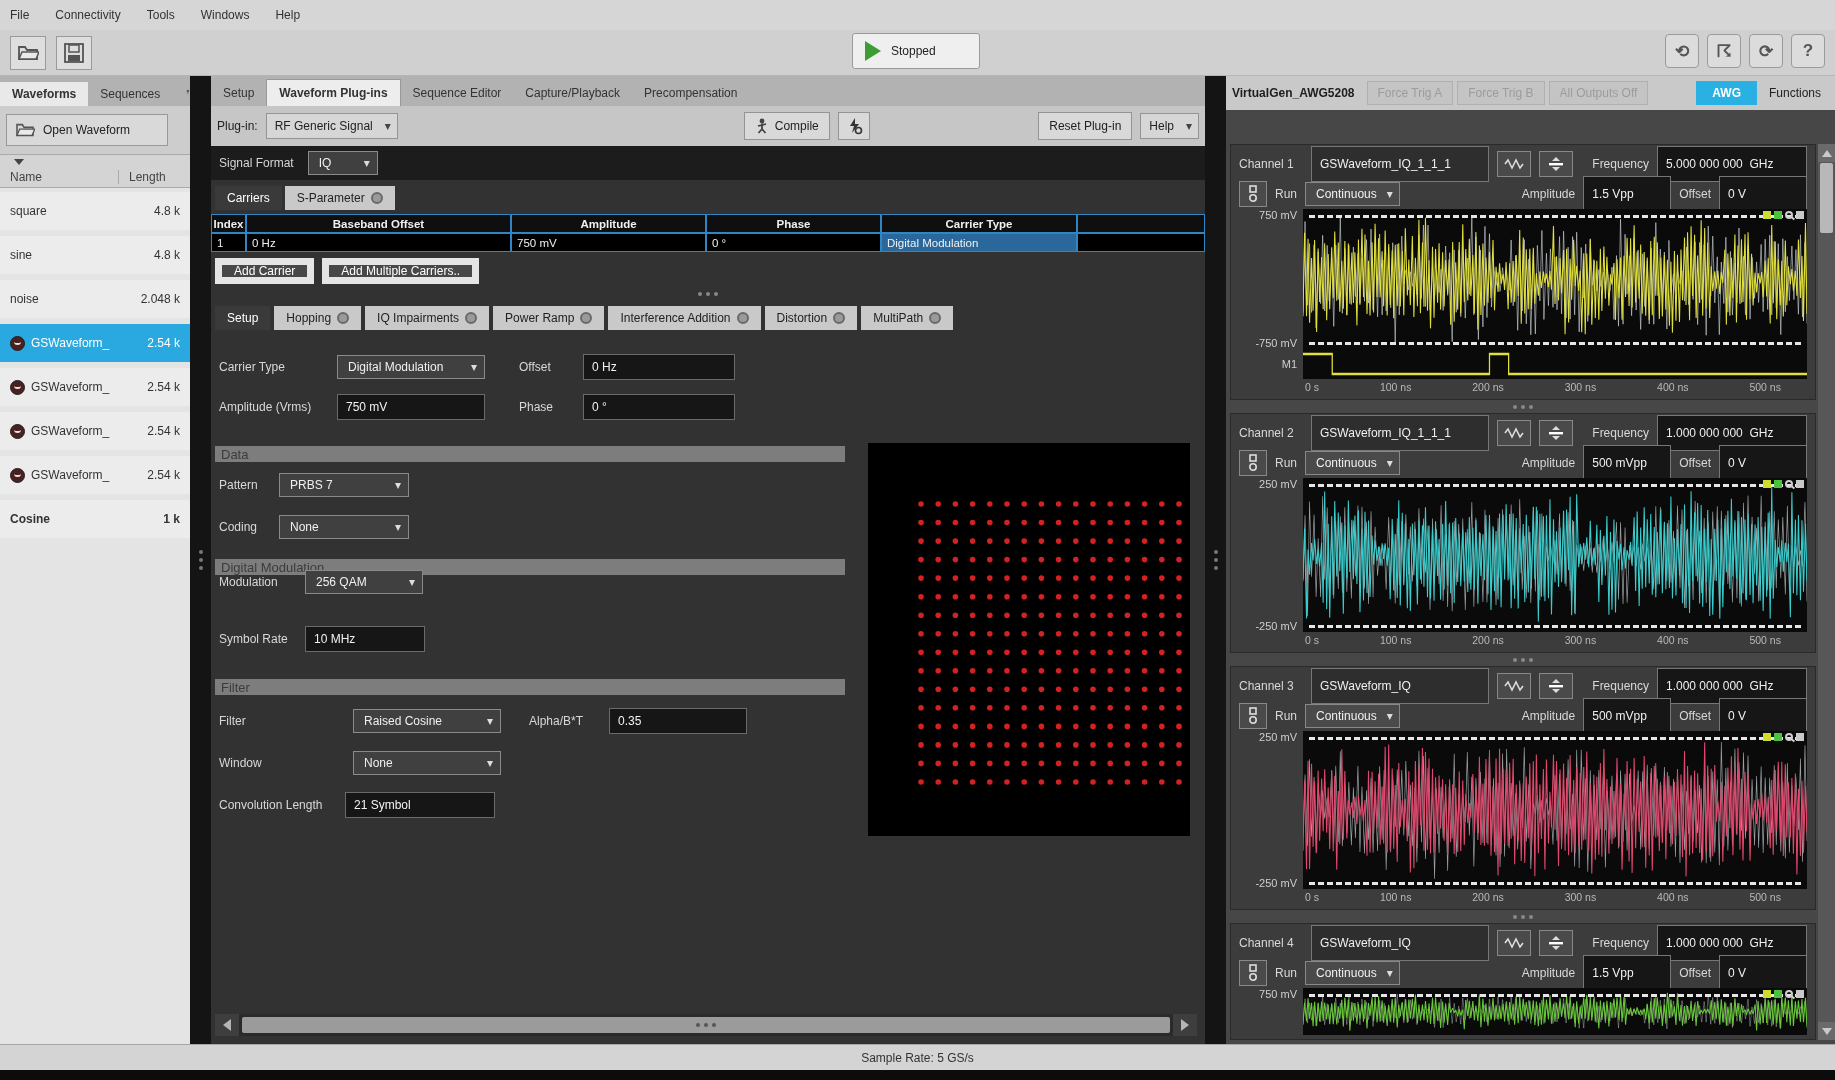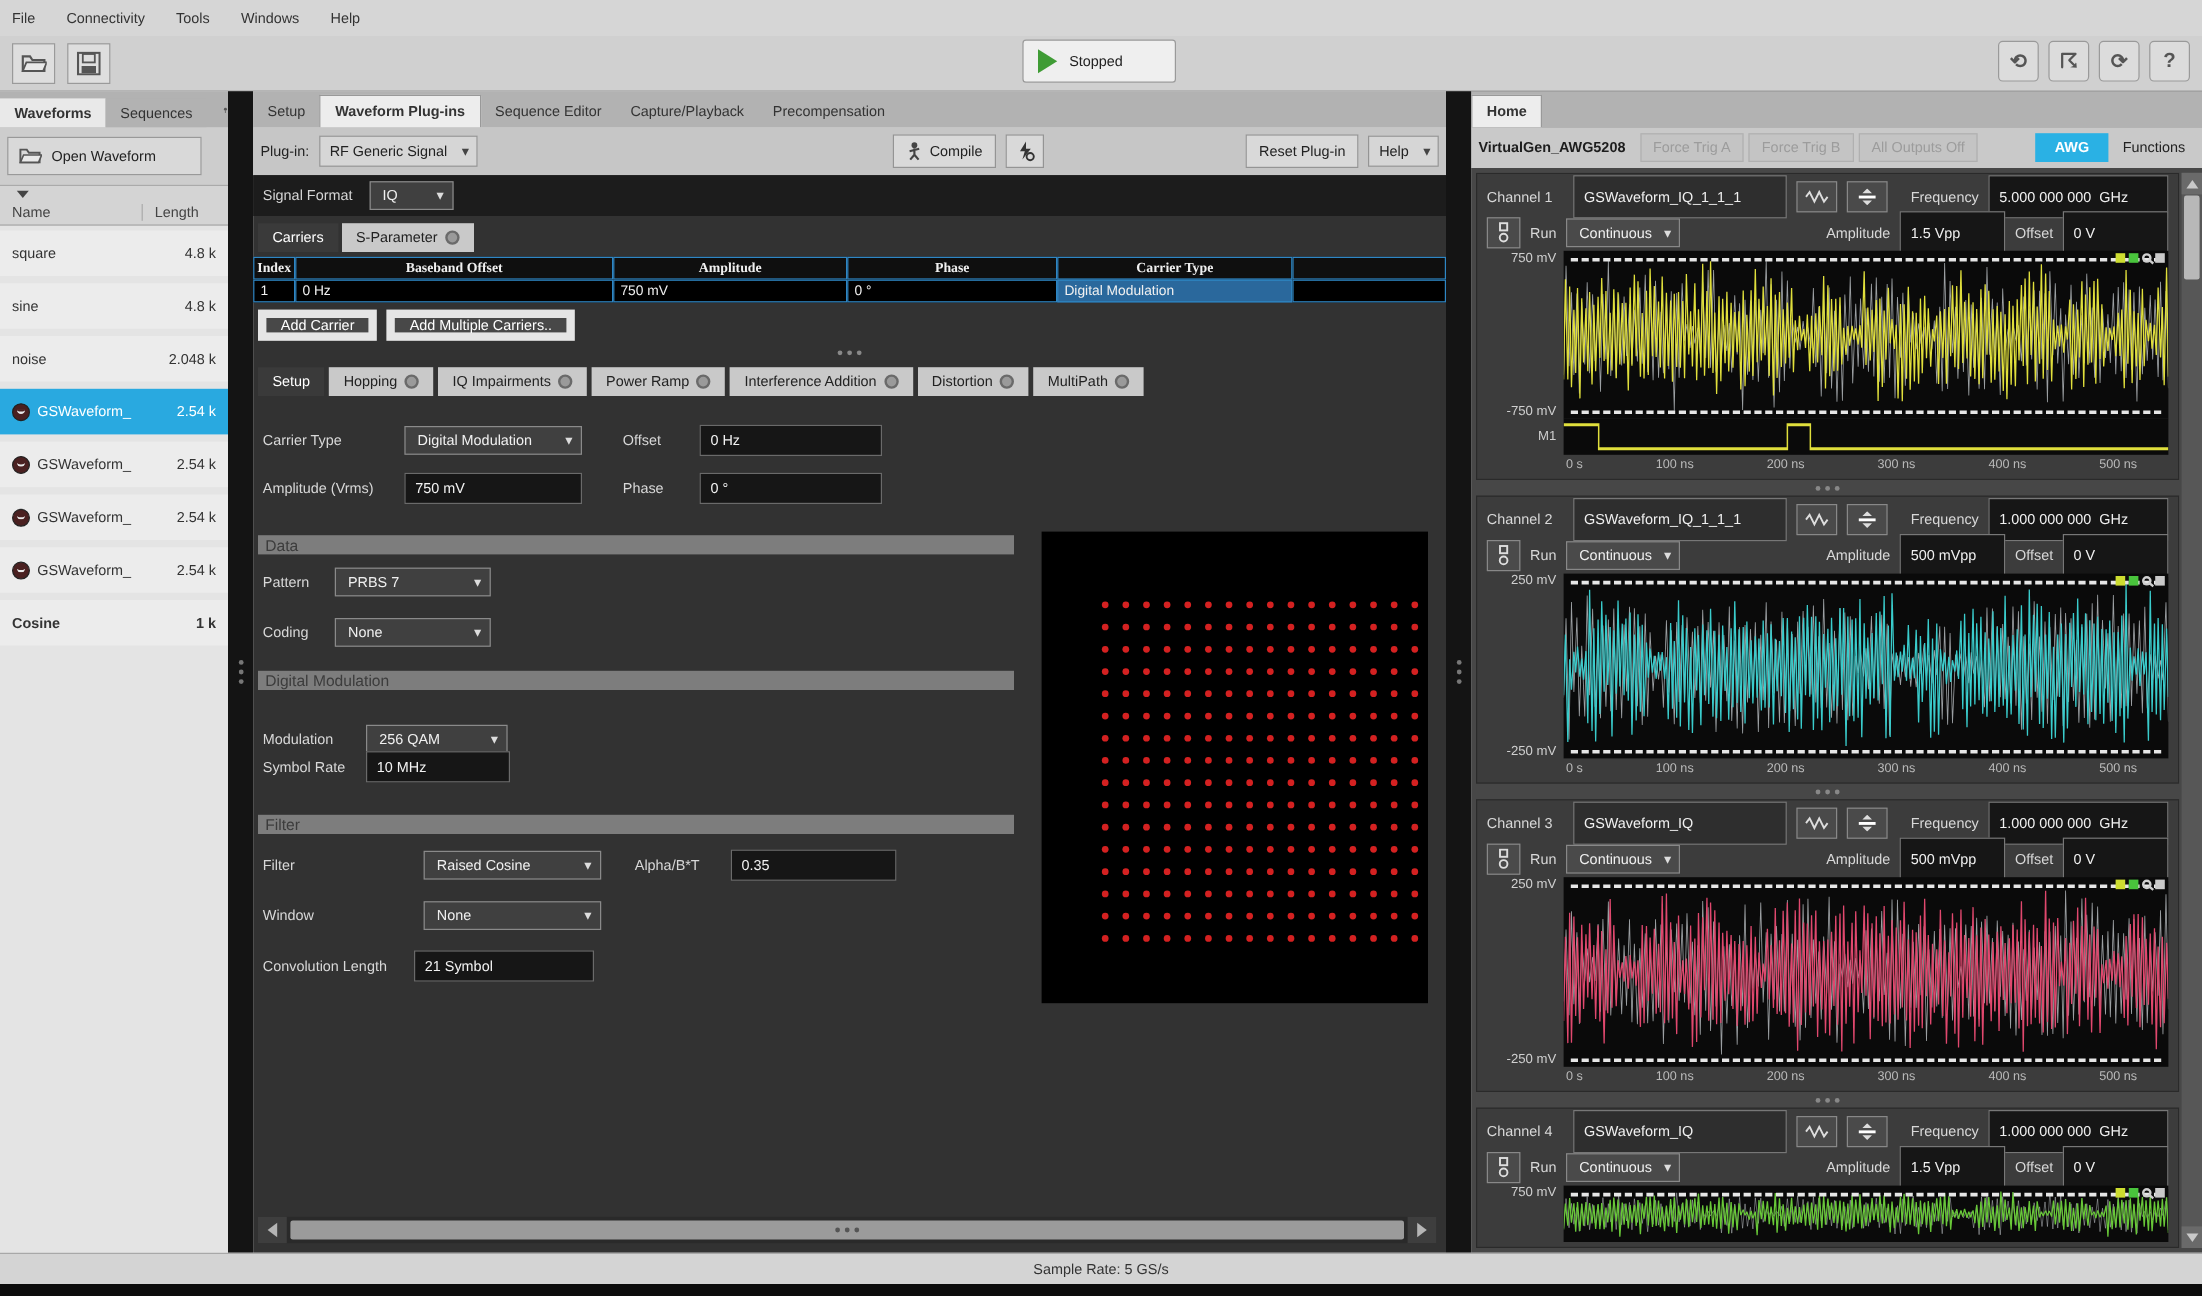--- a/index.html
+++ b/index.html
@@ -51,21 +51,21 @@
   .sf-row{position:absolute;left:0;top:0;width:100%;height:34px;background:#1c1c1c;display:flex;align-items:center;gap:14px;padding-left:8px;}
   .dk-dd{background:#404040;border:1px solid #8a8a8a;height:24px;min-width:70px;display:flex;align-items:center;padding:0 24px 0 10px;position:relative;color:#f0f0f0;}
   .dk-dd::after{content:"▾";position:absolute;right:7px;color:#ddd;}
   .car-tabs{position:absolute;left:4px;top:40px;display:flex;gap:3px;align-items:flex-end;}
   .dk-tab{padding:5px 12px;background:#c9c9c9;color:#222;display:flex;align-items:center;gap:6px;}
   .dk-tab.active{background:#3a3a3a;color:#fff;justify-content:flex-end;}
   .tab-badge{width:12px;height:12px;border-radius:50%;background:#9a9a9a;border:2px solid #6a6a6a;display:inline-block;}
   .car-table{position:absolute;left:0px;top:68px;width:994px;}
   .tr{display:flex;height:19px;}
   .th,.td{border:1px solid #2e86c4;display:flex;align-items:center;justify-content:center;background:#0f0f0f;font-size:11.5px;}
-  .th{font-weight:bold;color:#f0f0f0;font-family:Liberation Serif, serif;}
+  .th{font-weight:bold;color:#f0f0f0;}
   .td{background:#000;justify-content:flex-start;padding-left:5px;color:#f0f0f0;}
   .td.hl{background:#2a689c;}
   .c-btnrow{position:absolute;left:4px;top:112px;display:flex;gap:8px;}
   .dk-btn{background:#484848;border:7px solid #e5e5e5;color:#fff;height:26px;display:flex;align-items:center;padding:0 12px;}
   .c-grip{position:absolute;left:0;top:146px;width:100%;display:flex;justify-content:center;}
   .sub-tabs{position:absolute;left:4px;top:160px;display:flex;gap:4px;align-items:flex-end;}
   .frow{position:absolute;display:flex;align-items:center;gap:10px;left:8px;height:28px;}
   .flabel{color:#d8d8d8;}
   .dk-input{background:#161616;border:1px solid #6a6a6a;color:#f2f2f2;height:26px;padding:0 8px;font-size:12px;}
   .sec-bar{position:absolute;left:4px;width:630px;height:16px;background:#7d7d7d;color:#3c3c3c;display:flex;align-items:center;padding-left:6px;font-size:13px;}
@@ -377,21 +377,21 @@
           </div>
       </div>
       <div class="frow" style="top:367px">
         <span class="flabel" style="width:50px">Coding</span>
         <div class="dk-dd" style="width:130px">
             <span>None</span>
           </div>
       </div>
 
       <div class="sec-bar" style="top:413px">Digital Modulation</div>
-      <div class="frow" style="top:456px">
+      <div class="frow" style="top:422px">
         <span class="flabel" style="width:76px">Modulation</span>
         <div class="dk-dd" style="width:118px">
             <span>256 QAM</span>
           </div>
       </div>
       <div class="frow" style="top:479px">
         <span class="flabel" style="width:76px">Symbol Rate</span>
         <input class="dk-input" style="width: 120px;" value="10 MHz">
       </div>
 
@@ -688,23 +688,20 @@
           </div>
       </div>
     </div>
   </div>
 
   <div class="vsplit" style="left:1205px;width:21px;">
       <span class="grip-v"></span>
     </div>
 
   <div class="panel-right">
-    <div class="r-tabs">
-      <div class="c-tab active">Home</div>
-    </div>
     <div class="r-toolbar">
       <span class="dev-name">VirtualGen_AWG5208</span>
       <div class="gray-btn">Force Trig A</div>
       <div class="gray-btn">Force Trig B</div>
       <div class="gray-btn">All Outputs Off</div>
       <div style="flex:1"></div>
       <div class="awg-btn" style="background:#2ab1e4">AWG</div>
       <div class="func-btn">Functions</div>
     </div>
 

